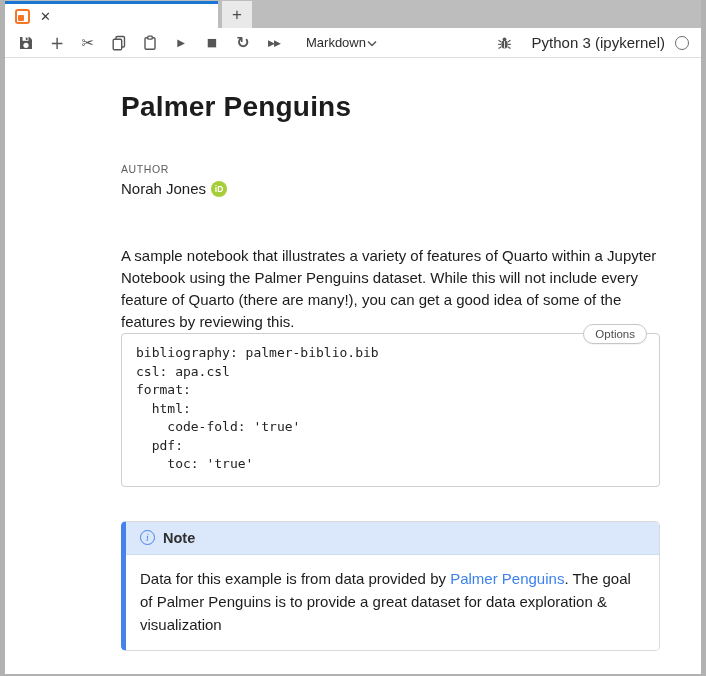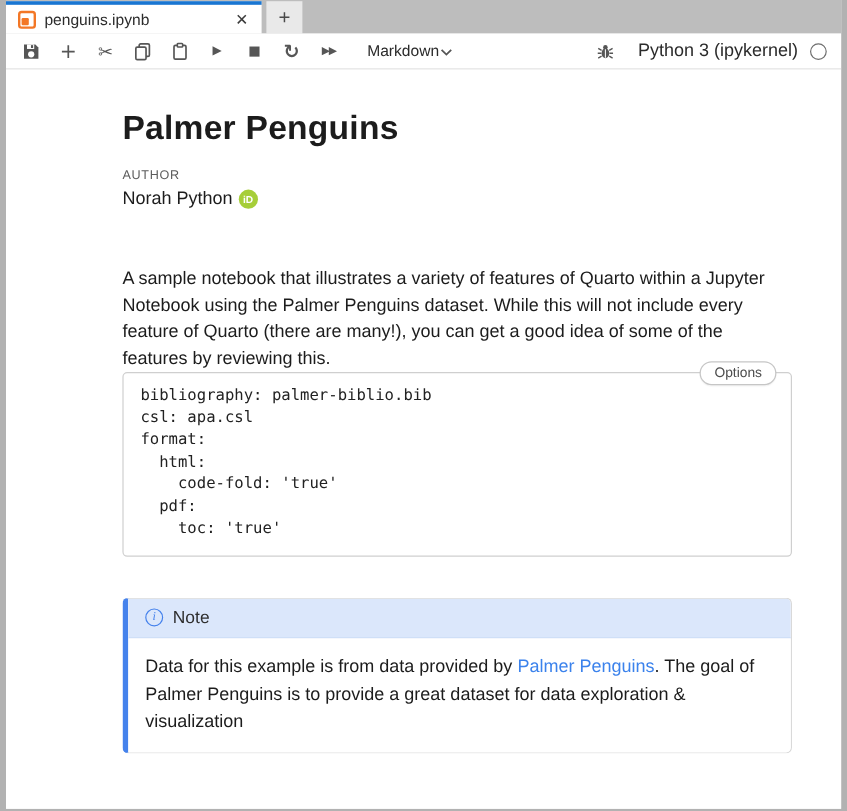--- a/index.html
+++ b/index.html
@@ -39,25 +39,25 @@
   .mode-select { display:flex; align-items:center; gap:1px; margin-left:12px; border:none;
     background:transparent; font-size:13px; color:#2b2b2b; cursor:pointer;
     font-family:"Liberation Sans", sans-serif; }
   .spacer { flex:1 1 auto; }
   .kernel-name { font-size:15px; color:#2b2b2b; margin:0 10px 0 16px; background:transparent;
     border:none; cursor:pointer; font-family:"Liberation Sans", sans-serif; }
   .kernel-status { width:14px; height:14px; border:1.6px solid #6e6e6e; border-radius:50%;
     background:#fff; }
 
   
-  .content { flex:1 1 auto; background:#fff; overflow:hidden; }
+  .content { flex:1 1 auto; background:#fff; overflow:hidden;padding-left:19px; }
   .doc { padding:33px 41px 0 97px; }
   h1.title { font-size:28px; font-weight:600; color:#1c1c1c; letter-spacing:0.2px; }
 
-  .meta { margin-top:17px; display:grid; grid-template-columns:283px 1fr; }
+  .meta { margin-top:40px; display:grid; grid-template-columns:283px 1fr; }
   .meta-label { font-size:10.5px; letter-spacing:0.6px; color:#5c5c5c; }
   .meta-value { margin-top:5px; font-size:15px; color:#1c1c1c; display:flex; align-items:center; gap:5px; }
   .orcid { width:16px; height:16px; border-radius:50%; background:#a6ce39; color:#fff;
     font-size:8.5px; font-weight:bold; display:inline-flex; align-items:center; justify-content:center;
     text-decoration:none; }
 
   .intro { margin-top:48px; font-size:15px; line-height:22px; color:#1c1c1c; }
 
   .yaml-card { position:relative; border:1px solid #cfcfcf; border-radius:4px;
     padding:10px 14px 12px; background:#fff; }
@@ -67,33 +67,32 @@
     border-radius:11px; padding:3px 11px; font-size:11.5px; color:#4c4c4c; cursor:pointer;
     box-shadow:0 1px 1px rgba(0,0,0,0.05); font-family:"Liberation Sans", sans-serif; }
 
   .callout { margin-top:34px; border:1px solid #d9d9d9; border-left:5px solid #4582ec;
     border-radius:5px; overflow:hidden; }
   .callout-header { background:#dbe7fb; padding:8px 14px; display:flex; align-items:center; gap:8px;
     border-bottom:1px solid #cdddf6; }
   .info-icon { width:15px; height:15px; border:1.4px solid #4582ec; border-radius:50%;
     color:#4582ec; font-family:"Liberation Serif", serif; font-style:italic; font-size:10px;
     display:inline-flex; align-items:center; justify-content:center; }
-  .callout-title { font-size:14.5px; font-weight:normal; color:#2f2f2f; }
+  .callout-title { font-size:14.5px; font-weight:bold; color:#2f2f2f; }
   .callout-body { padding:12px 14px 14px; font-size:15px; line-height:23px; color:#1c1c1c; background:#fff; }
   .callout-body a { color:#3b82ec; text-decoration:none; }
 </style>
 </head>
 <body>
 
 <div class="window">
 
   <div class="tabbar">
     <div class="tab">
       <span class="nb-icon"></span>
-      <span class="tab-title">penguins.ipynb</span>
       <span class="tab-close">✕</span>
     </div>
     <div class="newtab">+</div>
   </div>
 
   <div class="toolbar">
     <button class="tbtn">
       <span>
         <svg width="16" height="16" viewBox="0 0 16 16">
           <path d="M2 2 H11.5 L14 4.5 V14 H2 Z" fill="#565656"></path>
@@ -170,21 +169,21 @@
 
   <div class="content">
     <div class="doc">
 
       <h1 class="title">Palmer Penguins</h1>
 
       <div class="meta">
         <div>
           <div class="meta-label">AUTHOR</div>
           <div class="meta-value">
-            <span>Norah Python</span>
+            <span>Norah Jones</span>
             <a class="orcid" href="#">iD</a>
           </div>
         </div>
       </div>
 
       <p class="intro">A sample notebook that illustrates a variety of features of Quarto within a Jupyter Notebook using the Palmer Penguins dataset. While this will not include every feature of Quarto (there are many!), you can get a good idea of some of the features by reviewing this.</p>
 
       <div class="yaml-card">
         <button class="options-btn">Options</button>
         <pre>bibliography: palmer-biblio.bib

